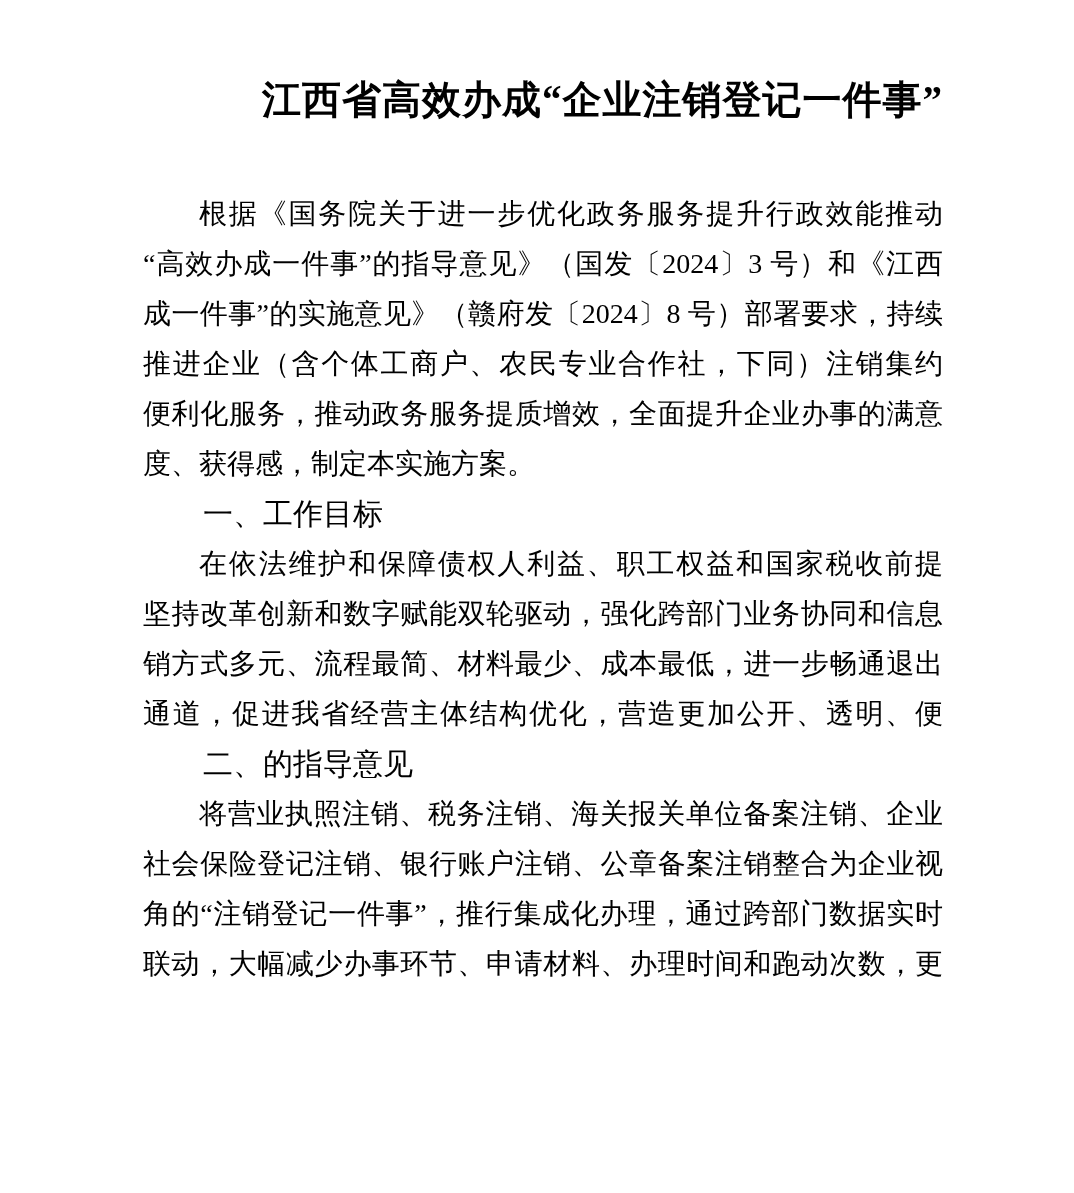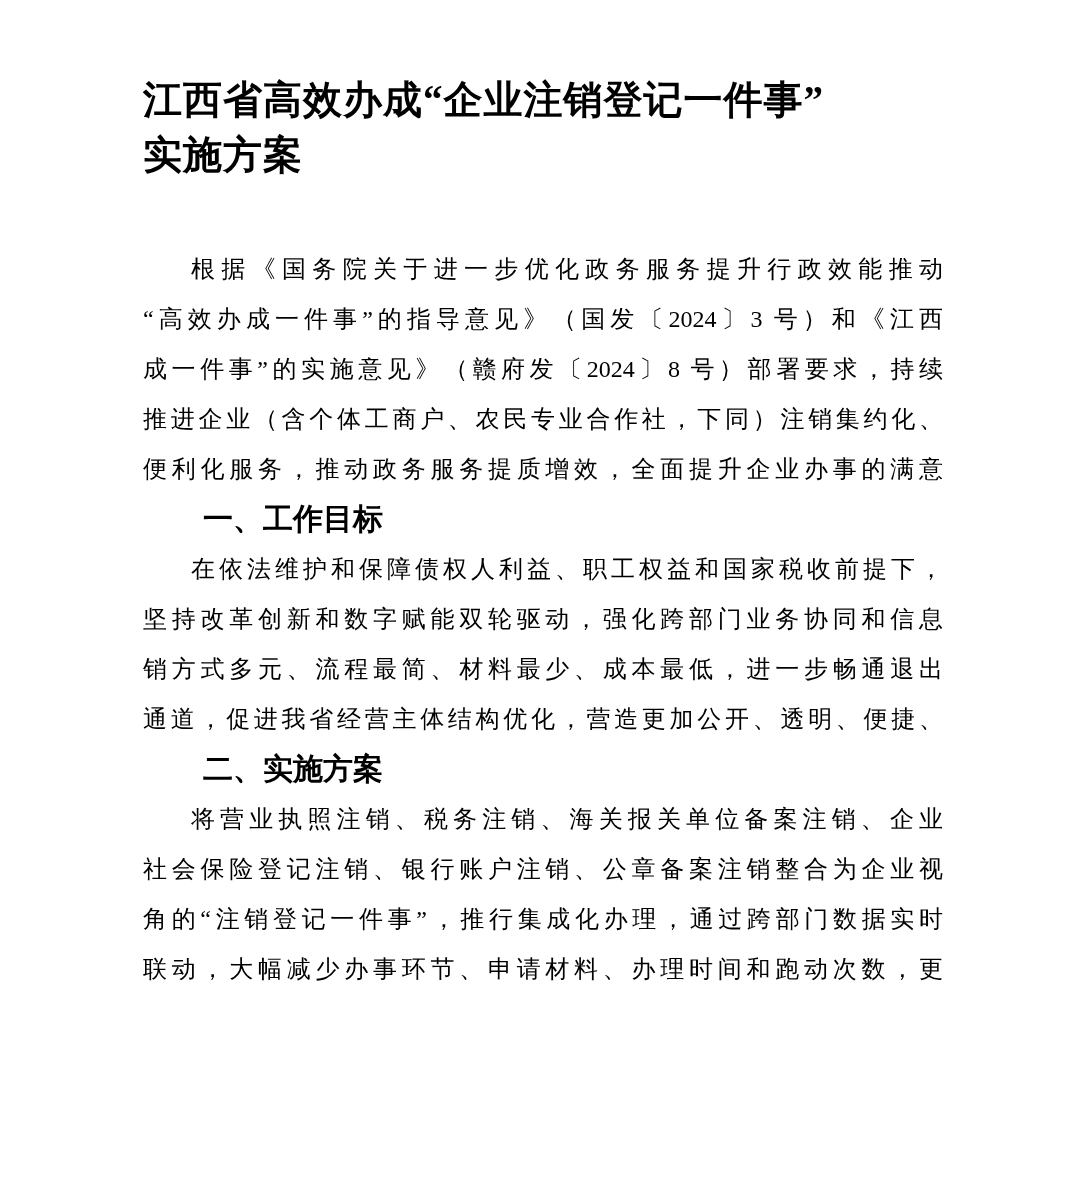--- a/index.html
+++ b/index.html
@@ -17,90 +17,90 @@
     font-family: "Liberation Serif", "DejaVu Serif", serif;
   }
   .content {
     padding: 72px 131px 0 143px; 
   }
   .doc-title {
     font-family: "Liberation Serif", "DejaVu Serif", serif;
     font-weight: bold;
     font-size: 39px;
     line-height: 55px;
-    text-align: left;
+    text-align: right;
     letter-spacing: 1px;
   }
   .title-line {
     height: 55px;
     overflow: hidden;
   }
   .para {
     margin: 0;
   }
   .para-first {
     margin-top: 62px;
   }
   .bline {
-    font-size: 24px;
+    font-size: 28px;
     line-height: 50px;
     height: 50px;
     overflow: hidden;
     text-align: justify;
     text-align-last: justify;
     text-justify: inter-character;
     word-break: break-all;
   }
   .bline.indent {
     text-indent: 2em;
   }
   .bline.para-end {
     text-align-last: left;
   }
   .bheading {
     font-family: "Liberation Sans", "DejaVu Sans", sans-serif;
-    font-weight: bold;
+    font-weight: normal;
     font-size: 30px;
     line-height: 50px;
     height: 50px;
     overflow: hidden;
     text-indent: 2em;
     text-align: right;
     text-align-last: left;
   }
 </style>
 </head>
 <body>
 
 <div class="page">
   <div class="content">
 
     <div class="doc-title">
       <div class="title-line">江西省高效办成“企业注销登记一件事”</div>
-      <div class="title-line">实施方案</div>
     </div>
 
     <div class="para para-first">
       <div class="bline indent">根据《国务院关于进一步优化政务服务提升行政效能推动</div>
       <div class="bline">“高效办成一件事”的指导意见》（国发〔2024〕3 号）和《江西</div>
       <div class="bline">成一件事”的实施意见》（赣府发〔2024〕8 号）部署要求，持续</div>
       <div class="bline">推进企业（含个体工商户、农民专业合作社，下同）注销集约化、</div>
       <div class="bline">便利化服务，推动政务服务提质增效，全面提升企业办事的满意</div>
+      <div class="bline para-end">度、获得感，制定本实施方案。</div>
     </div>
 
     <div class="bheading">一、工作目标</div>
 
     <div class="para">
       <div class="bline indent">在依法维护和保障债权人利益、职工权益和国家税收前提下，</div>
       <div class="bline">坚持改革创新和数字赋能双轮驱动，强化跨部门业务协同和信息</div>
       <div class="bline">销方式多元、流程最简、材料最少、成本最低，进一步畅通退出</div>
       <div class="bline">通道，促进我省经营主体结构优化，营造更加公开、透明、便捷、</div>
     </div>
 
-    <div class="bheading">二、实施方案</div>
+    <div class="bheading">二、的指导意见</div>
 
     <div class="para">
       <div class="bline indent">将营业执照注销、税务注销、海关报关单位备案注销、企业</div>
       <div class="bline">社会保险登记注销、银行账户注销、公章备案注销整合为企业视</div>
       <div class="bline">角的“注销登记一件事”，推行集成化办理，通过跨部门数据实时</div>
       <div class="bline">联动，大幅减少办事环节、申请材料、办理时间和跑动次数，更</div>
     </div>
 
   </div>
 </div>

